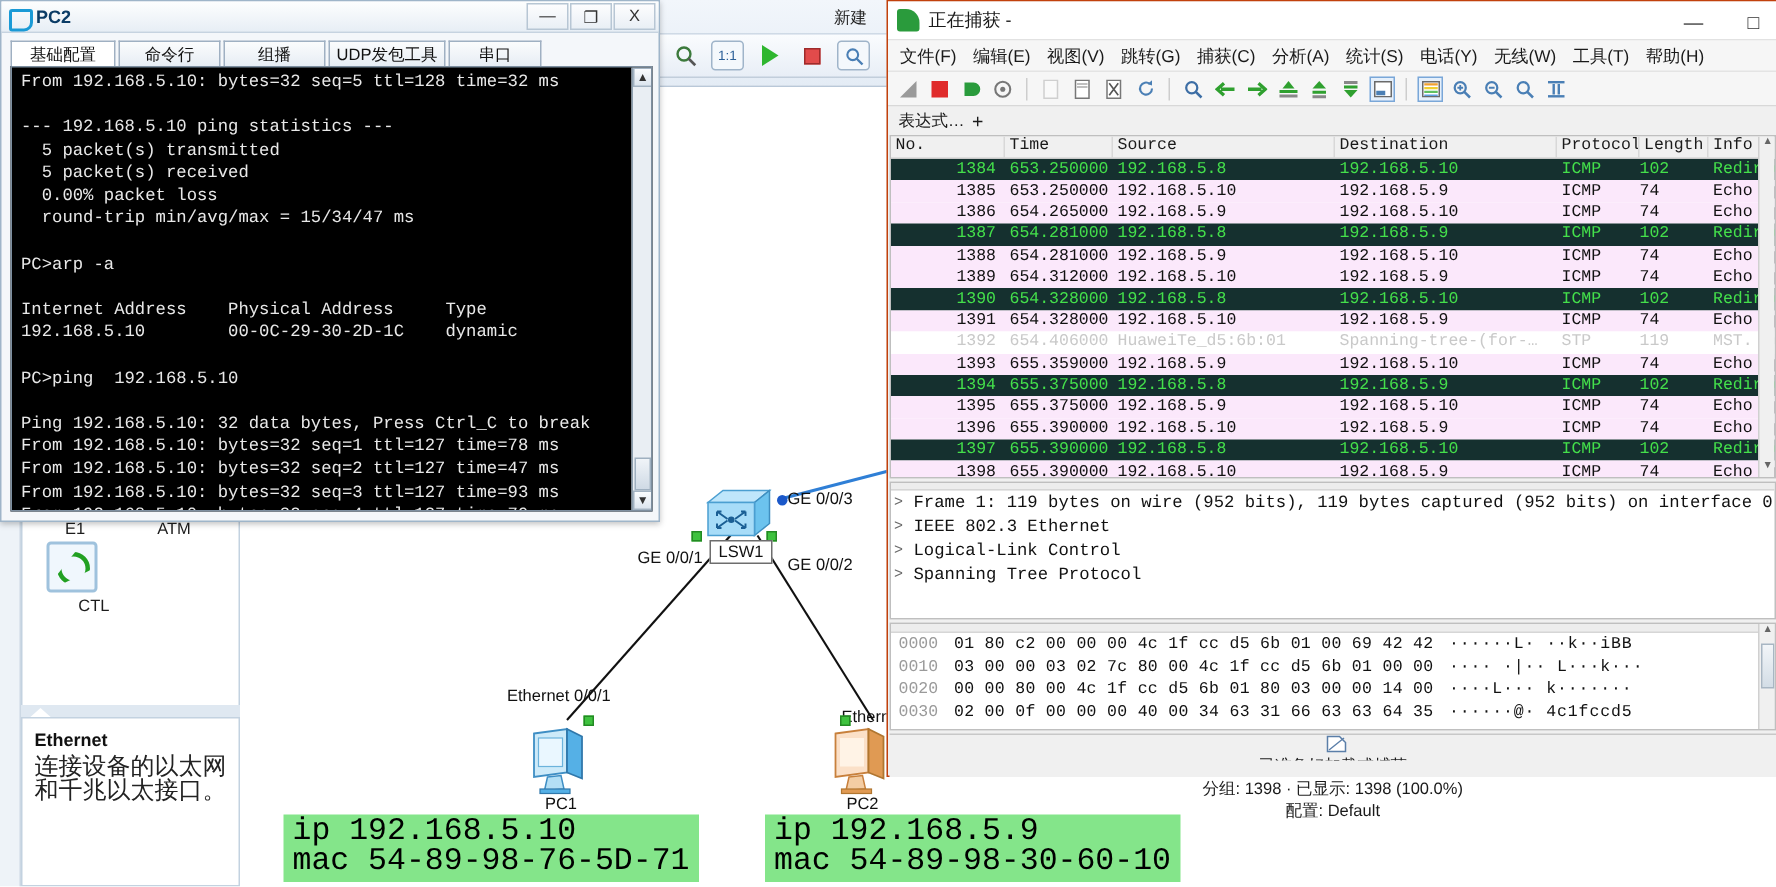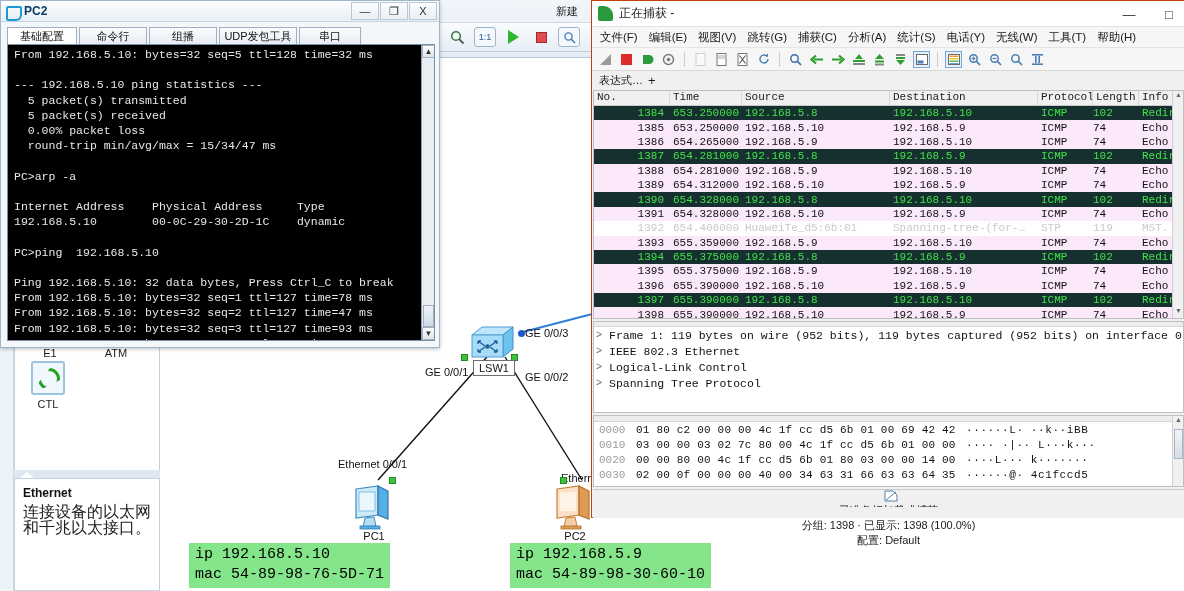--- a/index.html
+++ b/index.html
@@ -96,21 +96,21 @@
   .blue-dot{ position:absolute; width:7px; height:7px; background:#1b58c9; border-radius:50%; }
 
   
   #switch-icon{ position:absolute; left:470px; top:325px; width:46px; height:34px; }
   
   .pc-icon{ position:absolute; width:44px; height:46px; }
 
   
   .annot{
     position:absolute; background:#84e58a; color:#000;
-    font-family:"Liberation Mono", monospace; font-size:15px; line-height:20px;
+    font-family:"Liberation Mono", monospace; font-size:21px; line-height:20px;
     padding:2px 6px 3px 6px; white-space:pre;
   }
 
   
   #watermark{
     position:absolute; left:740px; top:574px; font-size:13px; color:#d9d9d9;
     letter-spacing:0.3px; white-space:nowrap;
   }
 
   
@@ -336,21 +336,21 @@
 
     <div id="ensp-devpanel2">
       <div class="dev-slot" style="left:10px; top:4px; width:50px;">
         <div class="dev-icon-sm"></div>
         <div style="margin-top:3px;">E1</div>
       </div>
       <div class="dev-slot" style="left:76px; top:4px; width:50px;">
         <div class="dev-icon-sm"></div>
         <div style="margin-top:3px;">ATM</div>
       </div>
-      <div class="dev-slot" style="left:8px; top:30px; width:50px;">
+      <div class="dev-slot" style="left:8px; top:30px; width:50px;text-align:right;">
         <div class="dev-icon-box">
             <div class="arc"></div>
           </div>
         <div style="margin-top:3px;">CTL</div>
       </div>
     </div>
 
     <div id="ensp-sidebar-divider"></div>
     <div id="ensp-desc-tab"></div>
     <div id="ensp-desc">

